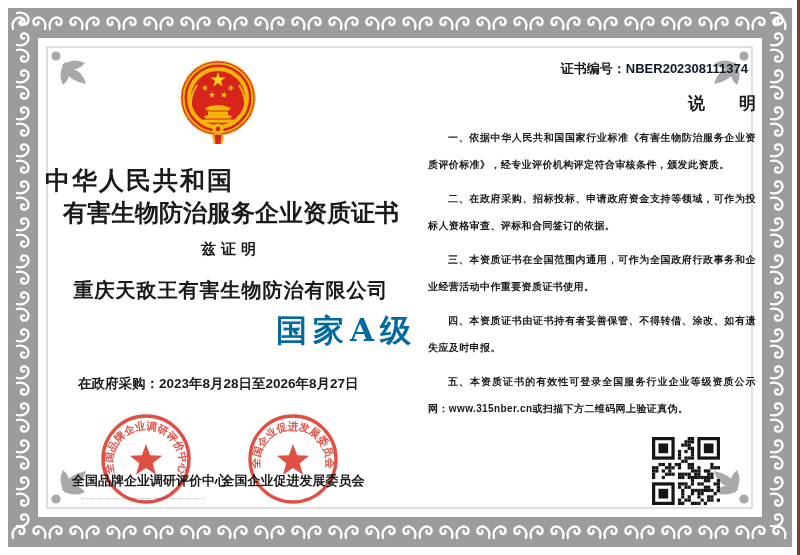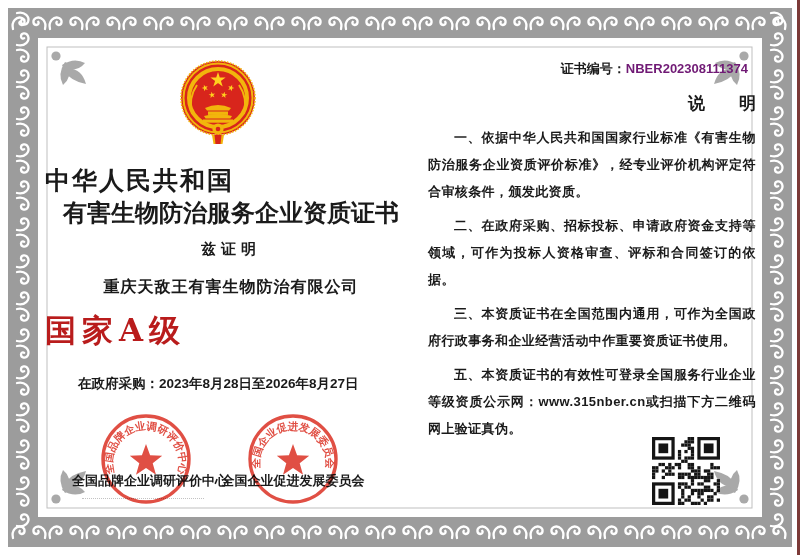--- a/index.html
+++ b/index.html
@@ -13,40 +13,40 @@
 
   
   .emblem{position:absolute;left:180px;top:58px;width:76px;height:94px;}
   .country{position:absolute;left:45px;top:164px;width:372px;text-align:left;
     font-size:25px;font-weight:700;letter-spacing:2px;}
   .cert-title{position:absolute;left:40px;top:197px;width:382px;text-align:center;
     font-size:24px;font-weight:700;}
   .certify{position:absolute;left:45px;top:240px;width:372px;text-align:center;
     font-size:15px;font-weight:700;letter-spacing:5px;}
   .company{position:absolute;left:45px;top:277px;width:372px;text-align:center;
-    font-size:16px;font-weight:700;letter-spacing:1px;}
-  .grade{position:absolute;left:45px;top:310px;width:372px;text-align:left;
+    font-size:20px;font-weight:700;letter-spacing:1px;}
+  .grade{position:absolute;left:45px;top:310px;width:372px;text-align:right;
     font-family:"DejaVu Serif","Liberation Serif",serif;
-    font-size:31px;font-weight:700;color:#b91c1c;letter-spacing:6px;}
+    font-size:31px;font-weight:700;color:#0369a1;letter-spacing:6px;}
   .dates{position:absolute;left:78px;top:372px;font-size:13.5px;font-weight:700;line-height:23px;}
   .seal-label{position:absolute;top:472px;font-size:13px;font-weight:700;text-align:center;width:190px;}
   .seal-label.l1{left:55px;}
   .seal-label.l2{left:198px;}
   .sig-line{position:absolute;left:82px;top:497px;width:122px;border-bottom:1px dotted #c2c2c2;height:1px;}
   .seal{position:absolute;top:413px;width:92px;height:92px;opacity:.9;mix-blend-mode:multiply;}
   .seal.s1{left:100px;}
   .seal.s2{left:247px;}
 
   
   .cert-no{position:absolute;left:430px;top:60px;width:318px;text-align:right;
     font-size:13px;font-weight:700;}
-  .cert-no .num{color:#701a75;margin-top:24px;}
+  .cert-no .num{color:#0f172a;margin-top:24px;}
   .instructions{position:absolute;left:428px;top:92px;width:328px;}
   .instructions h3{margin:0 0 9px 0;text-align:right;font-size:17px;font-weight:700;}
-  .instructions p{margin:0 0 7px 0;font-size:13px;font-weight:700;line-height:27px;
+  .instructions p{margin:0 0 7px 0;font-size:10px;font-weight:700;line-height:27px;
     text-align:justify;text-indent:2em;letter-spacing:.4px;}
   .qr{position:absolute;left:652px;top:437px;width:68px;height:68px;}
 </style>
 </head>
 <body>
 
 <svg id="border-svg" viewBox="0 0 800 555" xmlns="http://www.w3.org/2000/svg">
   <defs>
     <g id="curl">
         <path d="M1,14 C-1,6 5,1 10,3 C14,5 13,10 9.5,10 C7.5,10 6.8,8 7.8,6.8" fill="none" stroke="#ffffff" stroke-width="2.3" stroke-linecap="round"></path>
@@ -204,20 +204,21 @@
 
 <div class="cert-no">
   <span>证书编号：</span><span class="num">NBER202308111374</span>
 </div>
 
 <div class="instructions">
   <h3>说　　明</h3>
   <p>一、依据中华人民共和国国家行业标准《有害生物防治服务企业资质评价标准》，经专业评价机构评定符合审核条件，颁发此资质。</p>
   <p>二、在政府采购、招标投标、申请政府资金支持等领域，可作为投标人资格审查、评标和合同签订的依据。</p>
   <p>三、本资质证书在全国范围内通用，可作为全国政府行政事务和企业经营活动中作重要资质证书使用。</p>
+  <p>四、本资质证书由证书持有者妥善保管、不得转借、涂改、如有遗失应及时申报。</p>
   <p>五、本资质证书的有效性可登录全国服务行业企业等级资质公示网：www.315nber.cn或扫描下方二维码网上验证真伪。</p>
 </div>
 
 <svg id="qr-svg" class="qr" viewBox="0 0 68 68" xmlns="http://www.w3.org/2000/svg">
     <rect x="35.61904761904762" y="0" width="3.238095238095238" height="3.238095238095238" fill="#151515"></rect>
     <rect x="38.85714285714286" y="0" width="3.238095238095238" height="3.238095238095238" fill="#151515"></rect>
     <rect x="32.38095238095238" y="3.238095238095238" width="3.238095238095238" height="3.238095238095238" fill="#151515"></rect>
     <rect x="35.61904761904762" y="3.238095238095238" width="3.238095238095238" height="3.238095238095238" fill="#151515"></rect>
     <rect x="38.85714285714286" y="3.238095238095238" width="3.238095238095238" height="3.238095238095238" fill="#151515"></rect>
     <rect x="29.142857142857142" y="6.476190476190476" width="3.238095238095238" height="3.238095238095238" fill="#151515"></rect>

